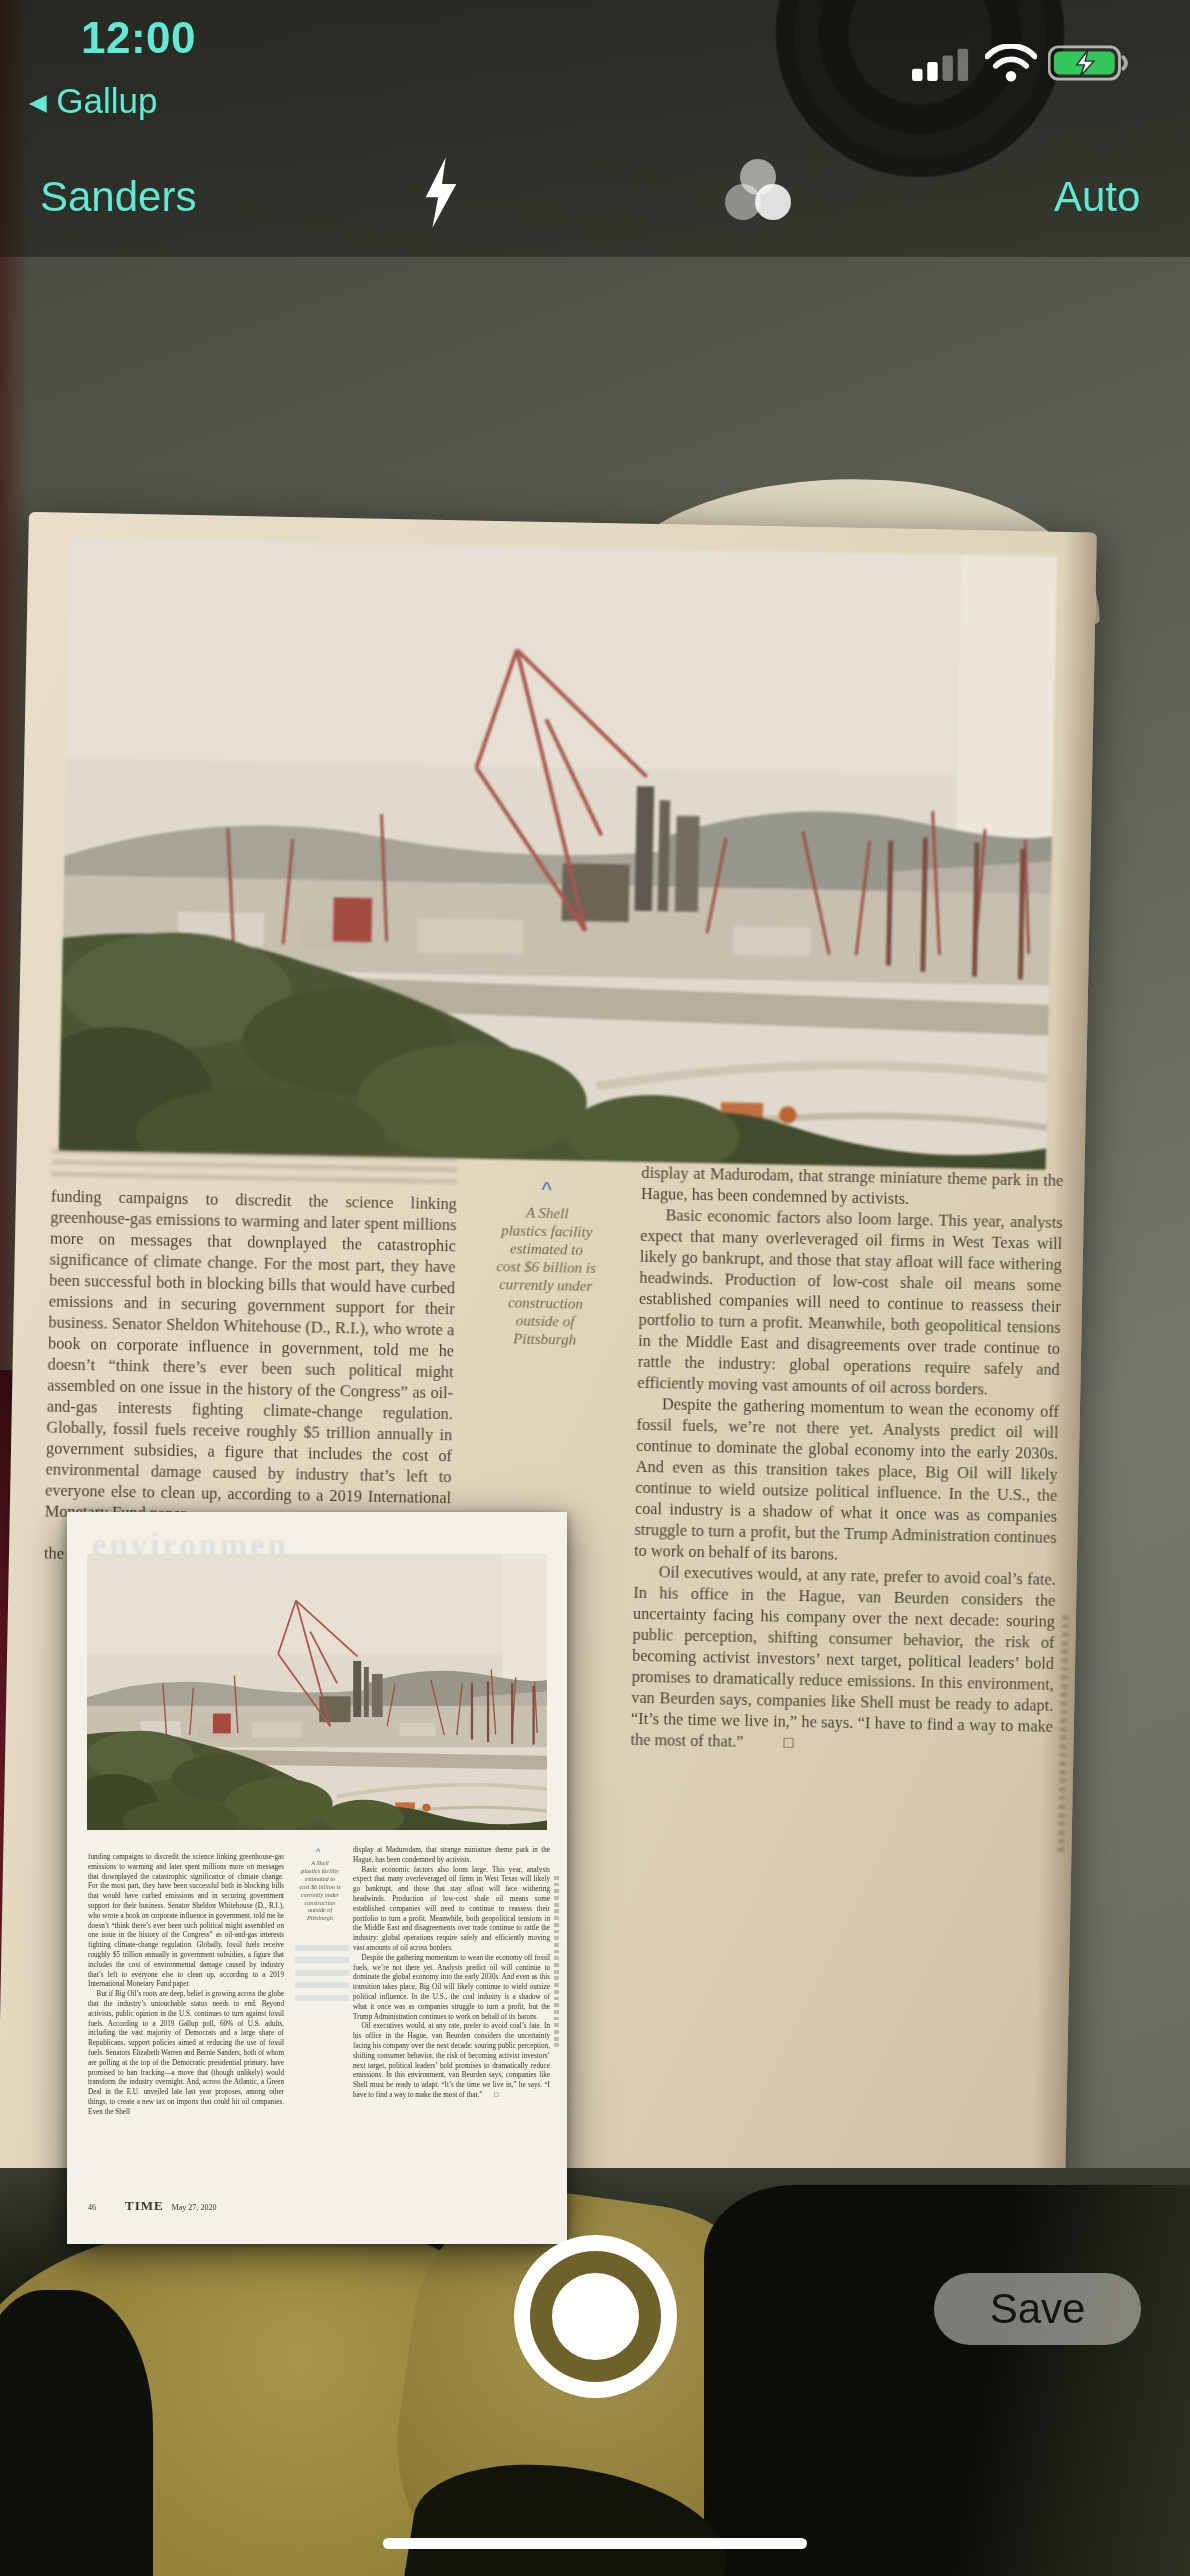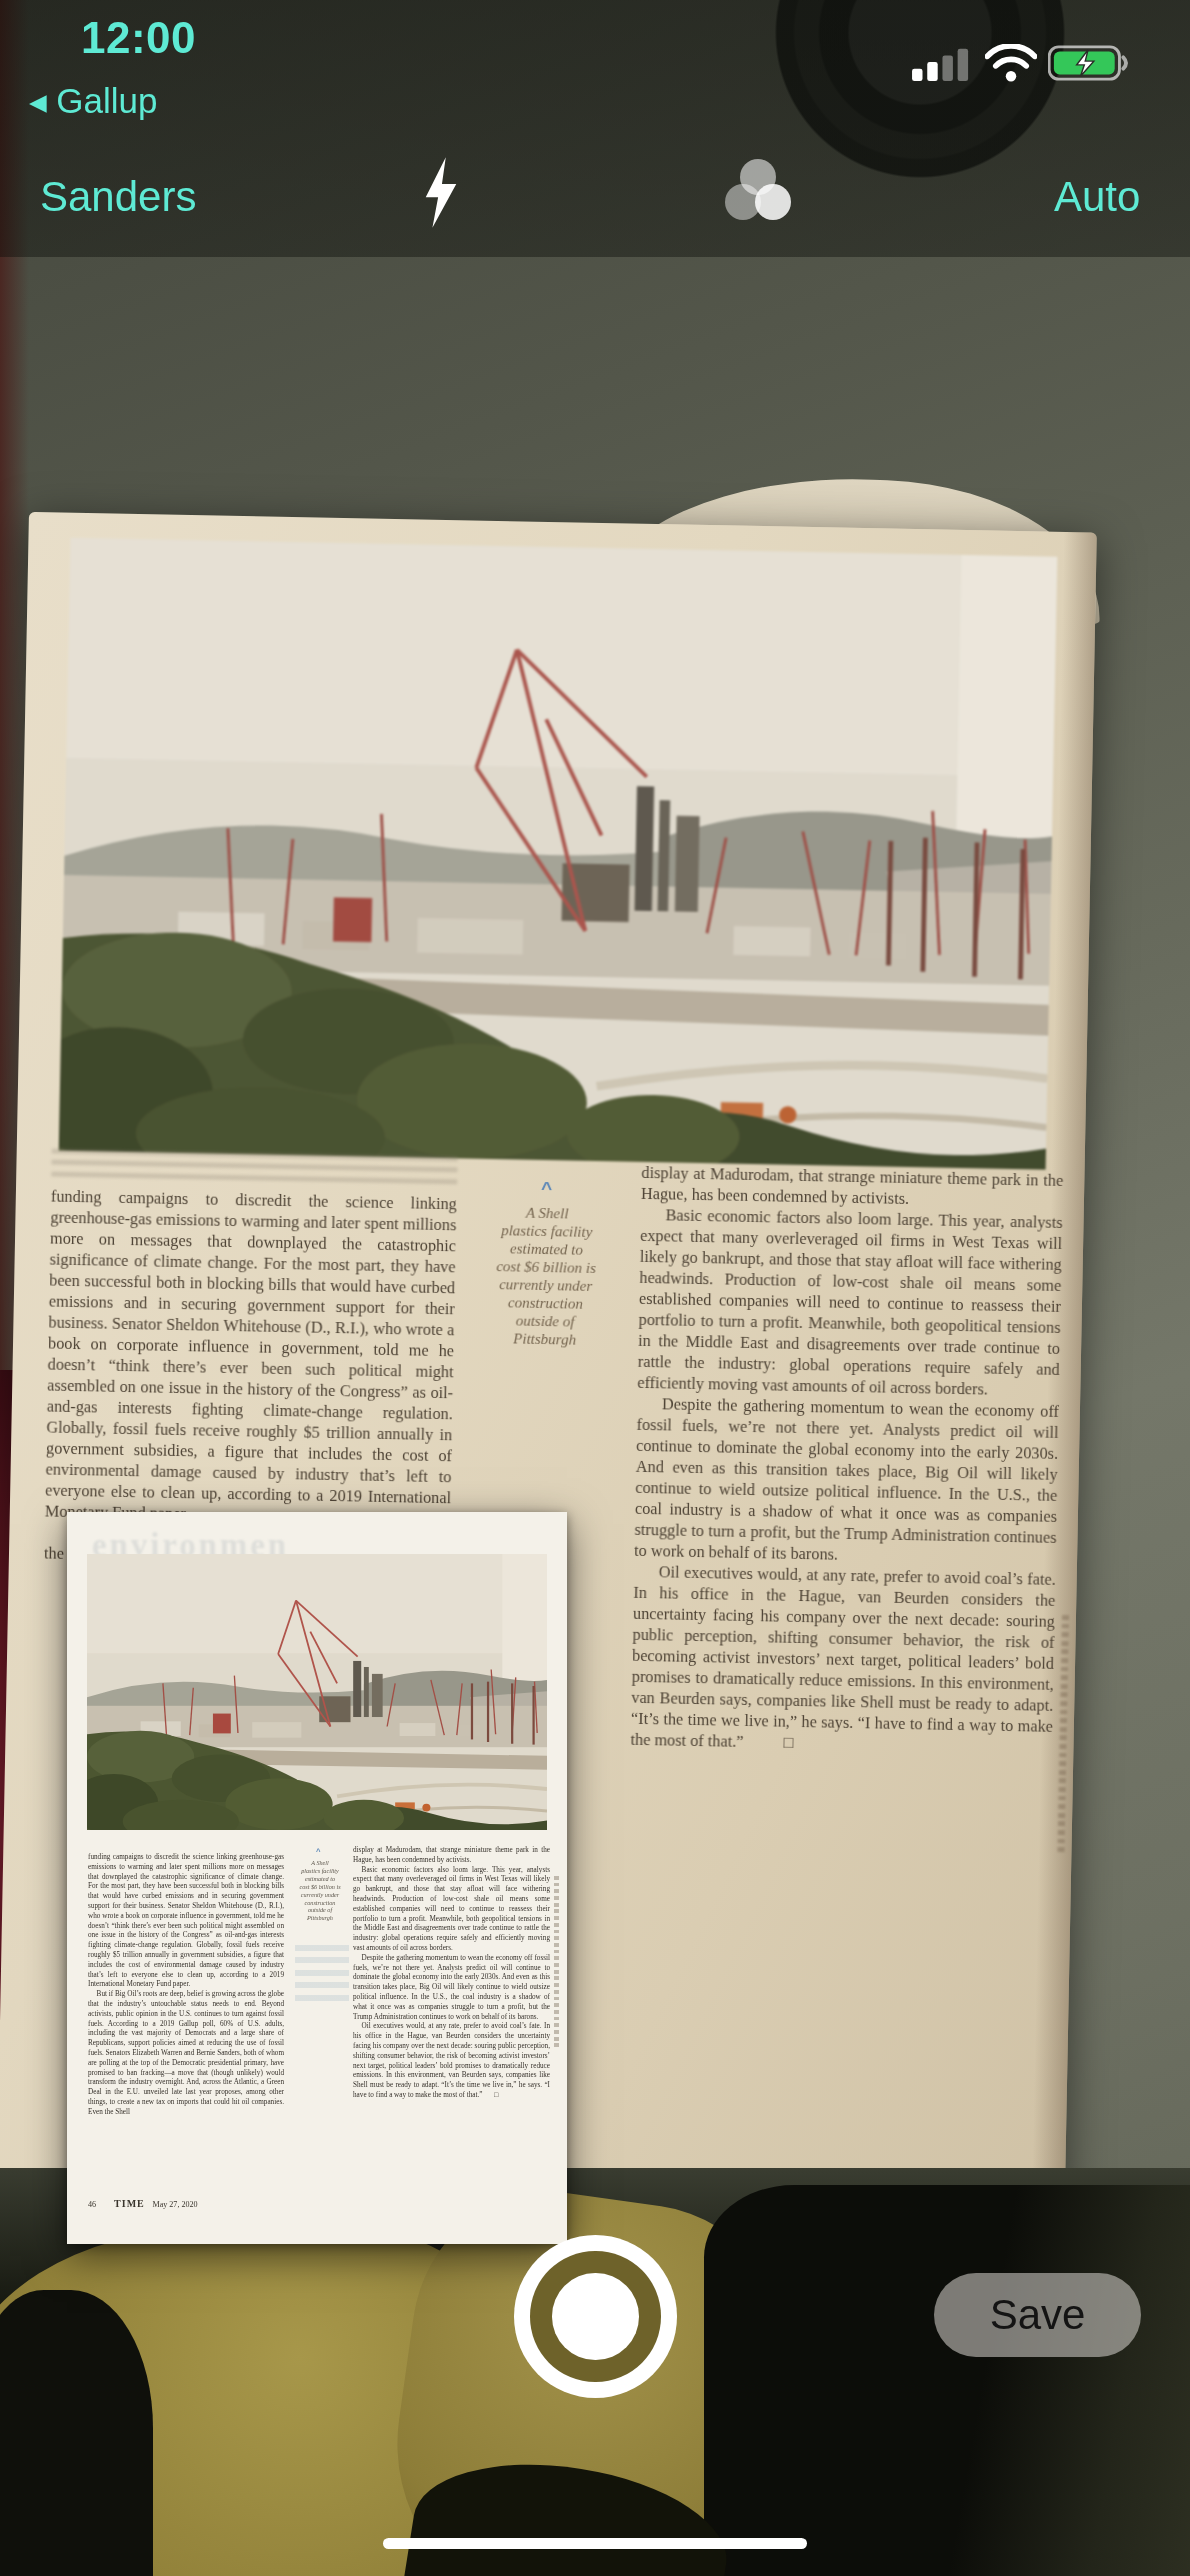--- a/index.html
+++ b/index.html
@@ -69,21 +69,21 @@
   .t-col p{margin:0;}
   .t-col p.ind{text-indent:8.6px;}
   .t-left{left:21px;top:341px;width:196px;}
   .t-right{left:286px;top:334px;width:197px;}
   .t-cap{left:228px;top:347px;width:50px;text-align:center;font-family:"Liberation Serif",serif;
     font-style:italic;font-size:6.2px;line-height:7.9px;color:#5c564c;}
   .t-caret{left:249px;top:335px;font-size:7.7px;color:#5b87b8;font-weight:bold;}
   .t-ghostquote{left:228px;top:433px;width:54px;height:58px;opacity:.14;
     background:repeating-linear-gradient(180deg,#4d7da0 0 5.8px,transparent 5.8px 12.5px);}
   .t-footer{left:21px;top:686px;font-family:"Liberation Serif",serif;font-size:8.1px;color:#3a352d;}
-  .t-footer .brand{margin-left:18px;letter-spacing:1px;font-weight:bold;font-size:10px;}
+  .t-footer .brand{margin-left:29px;letter-spacing:1px;font-weight:bold;font-size:13px;}
   .t-footer .date{margin-left:7.7px;}
   .t-credit{left:487px;top:364px;width:4.8px;height:173px;opacity:.45;
     background:repeating-linear-gradient(180deg,rgba(100,85,65,.8) 0 3.8px,transparent 3.8px 6.7px);}
   .t-end{margin-left:11.5px;}
 
   
   .top-dim{left:0;top:0;width:1190px;height:257px;z-index:7;
     background:linear-gradient(rgba(8,10,6,.5),rgba(8,10,6,.40));}
   .chrome{z-index:8;color:#5eead4;}
   .time{left:81px;top:13.4px;font-size:44px;font-weight:600;letter-spacing:0.5px;}
@@ -95,21 +95,21 @@
   .filters{left:725px;top:159px;width:67px;height:67px;}
   .filters i{position:absolute;width:36px;height:36px;border-radius:50%;}
   .filters .f1{left:15.3px;top:0;background:rgba(255,255,255,.55);}
   .filters .f2{left:0;top:25px;background:rgba(255,255,255,.45);}
   .filters .f3{left:30px;top:25px;background:rgba(255,255,255,.85);}
 
   
   .shutter-outer{left:514px;top:2235px;width:163px;height:163px;border-radius:50%;background:#fff;z-index:8;}
   .shutter-gap{position:absolute;inset:16.3px;border-radius:50%;background:#6e622a;}
   .shutter-inner{position:absolute;inset:22px;border-radius:50%;background:#fff;}
-  .save-btn{left:934px;top:2273px;width:207px;height:84px;border-radius:44px;z-index:8;
+  .save-btn{left:934px;top:2273px;width:207px;height:72px;border-radius:44px;z-index:8;
     background:rgba(206,204,198,.58);display:flex;align-items:center;justify-content:center;
     font-size:42px;color:#141414;}
   .home-indicator{left:383px;top:2538px;width:424px;height:10.5px;border-radius:5.8px;background:#ffffff;z-index:9;}
 
   svg{display:block;}
 </style>
 </head>
 <body>
 
 <svg width="0" height="0" style="position:absolute">

